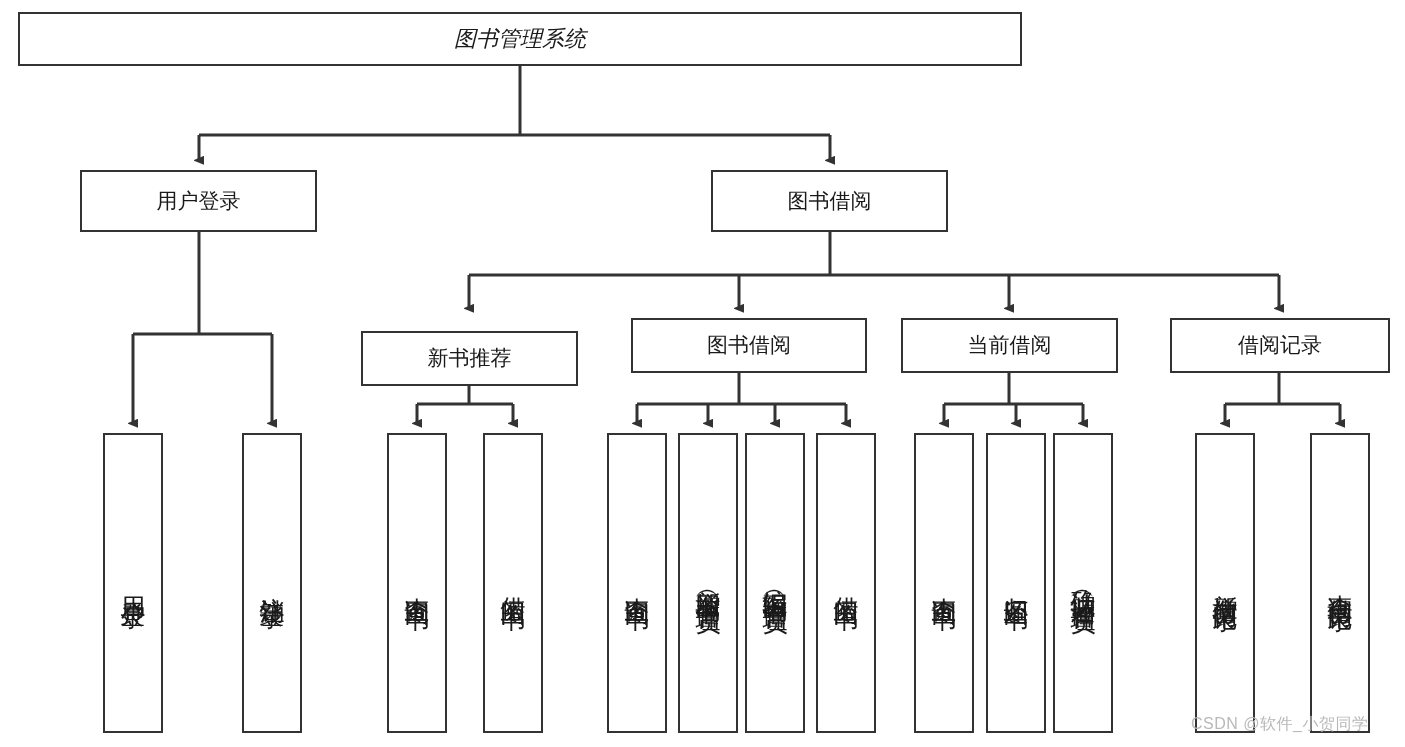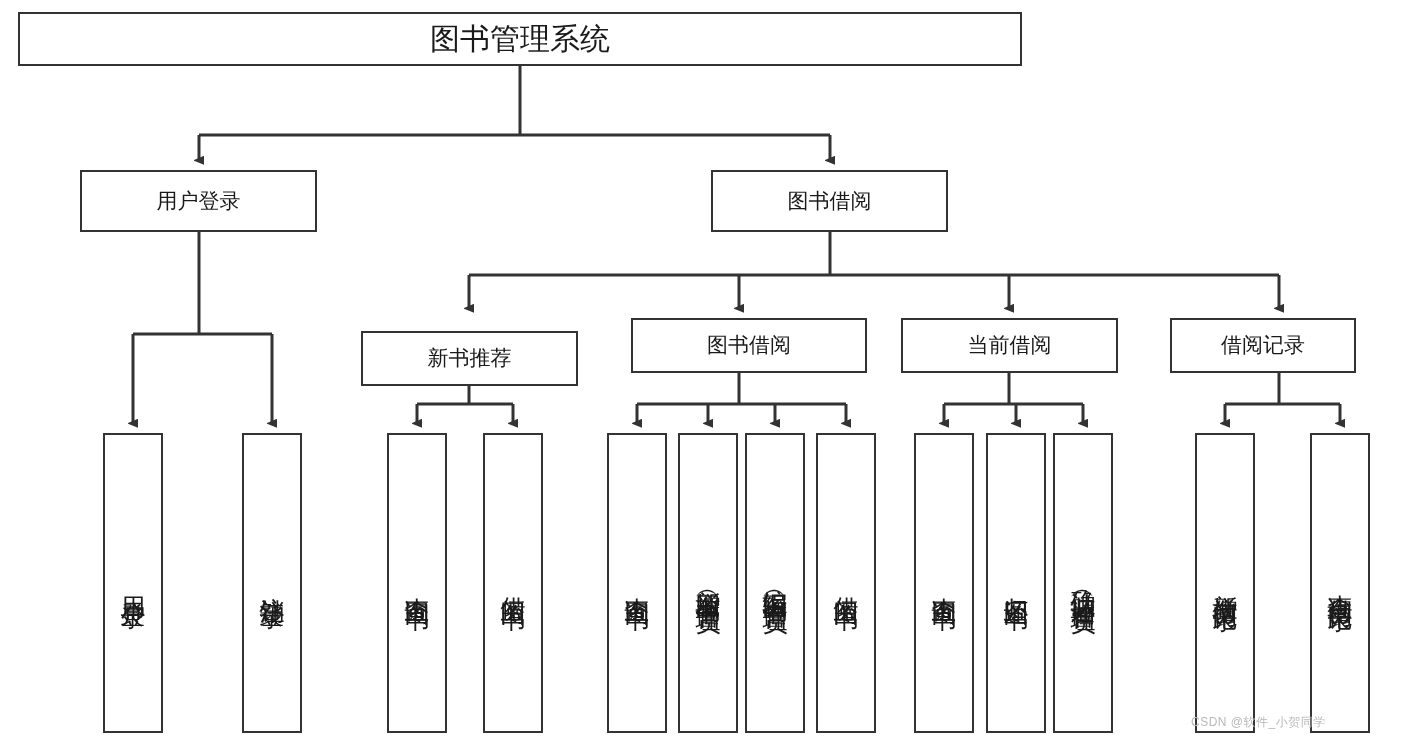--- a/index.html
+++ b/index.html
@@ -39,40 +39,41 @@
     display: block;
     text-align: center;
     line-height: 1.25;
     white-space: nowrap;
   }
   
   .node.horiz .node-label {
     font-size: 21px;
   }
   .node.root .node-label {
-    font-size: 30px;
+    font-size: 22px;
+    font-style: italic;
   }
   
   .node.vert {
     align-items: center;
     justify-content: center;
   }
   .node.vert .node-label {
     writing-mode: vertical-rl;
     text-orientation: upright;
     font-size: 25px;
     letter-spacing: 3px;
     line-height: 1;
     white-space: nowrap;
   }
   #watermark {
     position: absolute;
     left: 1191px;
     top: 714px;
-    font-size: 12px;
+    font-size: 16px;
     color: #b9b9b9;
     white-space: nowrap;
     letter-spacing: 0.5px;
   }
 </style>
 </head>
 <body>
 
 <div id="canvas">
 
@@ -139,21 +140,21 @@
 
   <div class="node horiz" style="left:361px; top:331px; width:217px; height:55px;">
     <span class="node-label">新书推荐</span>
   </div>
   <div class="node horiz" style="left:631px; top:318px; width:236px; height:55px;">
     <span class="node-label">图书借阅</span>
   </div>
   <div class="node horiz" style="left:901px; top:318px; width:217px; height:55px;">
     <span class="node-label">当前借阅</span>
   </div>
-  <div class="node horiz" style="left:1170px; top:318px; width:186px; height:55px;">
+  <div class="node horiz" style="left:1170px; top:318px; width:220px; height:55px;">
     <span class="node-label">借阅记录</span>
   </div>
 
   <div class="node vert" style="left:103px; top:433px; width:60px; height:300px;">
     <span class="node-label">用户登录</span>
   </div>
   <div class="node vert" style="left:242px; top:433px; width:60px; height:300px;">
     <span class="node-label">注销登录</span>
   </div>
 

